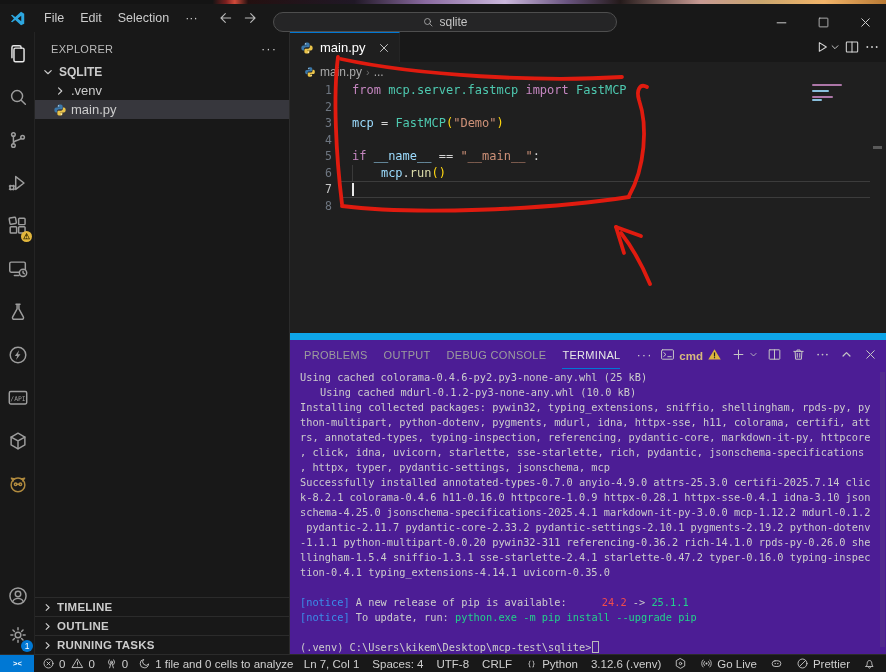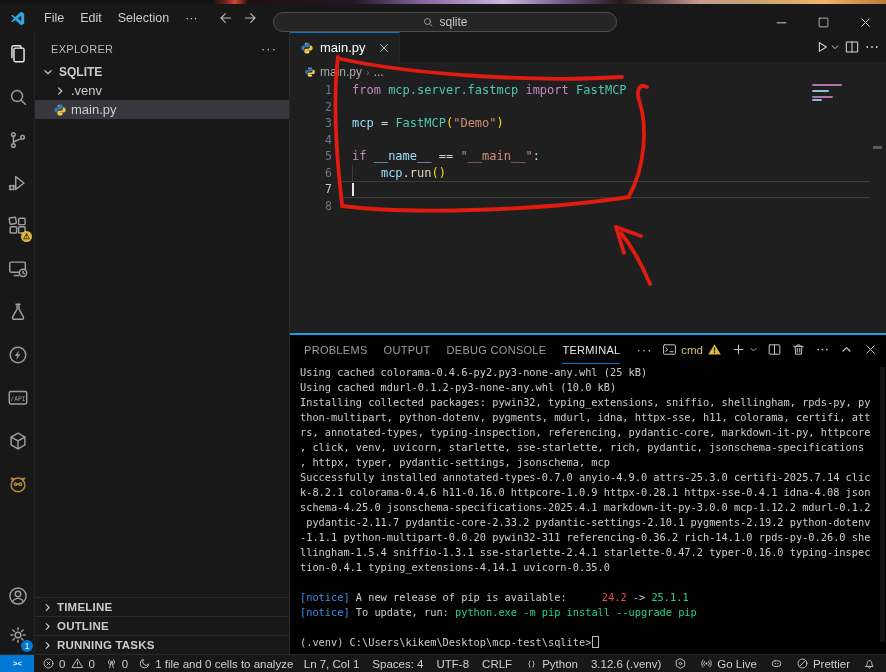--- a/index.html
+++ b/index.html
@@ -74,29 +74,29 @@
   .code-line.active .gut { color:#c6c6c6; }
   .code-line .txt { margin-left:20px; }
   .cur-line { position:absolute; left:50px; right:16px; top:99px; height:16.5px; border-top:1px solid #3c3c3c; border-bottom:1px solid #3c3c3c; }
   .cursor { position:absolute; left:62px; top:101px; width:1.5px; height:13px; background:#e8e8e8; }
   .indent-guide { position:absolute; left:62px; top:83px; width:1px; height:16px; background:#3a3a3a; }
   .minimap { position:absolute; left:522px; top:2px; width:40px; }
   .minimap .mm-bar { height:2px; margin-bottom:1px; border-radius:1px; opacity:.85; }
   .ov-mark { position:absolute; left:583px; top:64px; width:9px; height:3px; background:#5a5a5a; }
 
   
-  .panel { position:absolute; left:290px; top:333px; width:596px; height:321px; background:#000000; border-top:2px solid #0ea5e9; }
+  .panel { position:absolute; left:290px; top:333px; width:596px; height:321px; background:#4c1d95; border-top:7px solid #0ea5e9; }
   .panel-header { position:relative; height:29px; display:flex; align-items:center; padding-left:14px; gap:16px; }
   .panel-tab { color:#9d9d9d; font-size:11px; letter-spacing:.3px; height:29px; display:flex; align-items:center; }
   .panel-tab.active { color:#e7e7e7; box-shadow:inset 0 -1px 0 #0078d4; }
   .panel-more { color:#cccccc; letter-spacing:1px; font-size:13px; }
   .panel-actions { position:absolute; right:8px; top:0; height:29px; display:flex; align-items:center; gap:9px; color:#c5c5c5; }
   .panel-actions .ic { width:15px; height:15px; }
   .panel-actions .ic.tiny { width:9px; margin-left:-6px; }
-  .shell-chip { display:flex; align-items:center; gap:4px; }
+  .shell-chip { display:flex; align-items:flex-end; gap:4px;font-weight:bold; }
   .shell-chip .lbl { color:#d7ba7d; font-size:11.5px; }
   .terminal { position:absolute; left:0; top:30px; width:596px; height:290px; padding:0 10px; overflow:hidden; font-family:"DejaVu Sans Mono", monospace; font-size:10.3px; color:#cccccc; }
   .t-line { height:15px; line-height:15px; white-space:pre; }
   .t-cursor { display:inline-block; width:7px; height:12px; border:1px solid #b9b9b9; vertical-align:-2px; margin-left:1px; }
   .t-scroll { position:absolute; right:1px; top:32px; width:5px; height:275px; background:rgba(110,110,110,.18); }
 
   
   .statusbar { position:absolute; left:0; top:654px; width:886px; height:18px; background:#181818; border-top:1px solid #2b2b2b; display:flex; align-items:center; color:#cfcfcf; font-size:11.5px; }
   .remote-ind { width:34px; height:18px; background:#0078d4; color:#fff; display:flex; align-items:center; justify-content:center; flex:none; }
   .remote-ind .ic { width:15px; height:15px; }
@@ -510,28 +510,28 @@
           </span>
         <span class="ic">
             <svg viewBox="0 0 24 24" fill="none" stroke="currentColor" stroke-width="1.6" stroke-linecap="round" stroke-linejoin="round">
               <path d="M6 6l12 12M18 6 6 18"></path>
             </svg>
           </span>
       </div>
     </div>
     <div class="terminal" id="terminal">
         <div class="t-line"><span style="color: rgb(204, 204, 204);">Using cached colorama-0.4.6-py2.py3-none-any.whl (25 kB)</span></div>
-        <div class="t-line"><span style="color: rgb(204, 204, 204);">Using cached mdurl-0.1.2-py3-none-any.whl (10.0 kB)</span></div>
+        <div class="t-line"><span style="color: rgb(204, 204, 204); margin-left: 20px;">Using cached mdurl-0.1.2-py3-none-any.whl (10.0 kB)</span></div>
         <div class="t-line"><span style="color: rgb(204, 204, 204);">Installing collected packages: pywin32, typing_extensions, sniffio, shellingham, rpds-py, py</span></div>
         <div class="t-line"><span style="color: rgb(204, 204, 204);">thon-multipart, python-dotenv, pygments, mdurl, idna, httpx-sse, h11, colorama, certifi, att</span></div>
         <div class="t-line"><span style="color: rgb(204, 204, 204);">rs, annotated-types, typing-inspection, referencing, pydantic-core, markdown-it-py, httpcore</span></div>
-        <div class="t-line"><span style="color: rgb(204, 204, 204);">, click, venv, uvicorn, starlette, sse-starlette, rich, pydantic, jsonschema-specifications</span></div>
+        <div class="t-line"><span style="color: rgb(204, 204, 204);">, click, idna, uvicorn, starlette, sse-starlette, rich, pydantic, jsonschema-specifications</span></div>
         <div class="t-line"><span style="color: rgb(204, 204, 204);">, httpx, typer, pydantic-settings, jsonschema, mcp</span></div>
         <div class="t-line"><span style="color: rgb(204, 204, 204);">Successfully installed annotated-types-0.7.0 anyio-4.9.0 attrs-25.3.0 certifi-2025.7.14 clic</span></div>
-        <div class="t-line"><span style="color: rgb(204, 204, 204);">k-8.2.1 colorama-0.4.6 h11-0.16.0 httpcore-1.0.9 httpx-0.28.1 httpx-sse-0.4.1 idna-4.08 json</span></div>
+        <div class="t-line"><span style="color: rgb(204, 204, 204);">k-8.2.1 colorama-0.4.6 h11-0.16.0 httpcore-1.0.9 httpx-0.28.1 httpx-sse-0.4.1 idna-3.10 json</span></div>
         <div class="t-line"><span style="color: rgb(204, 204, 204);">schema-4.25.0 jsonschema-specifications-2025.4.1 markdown-it-py-3.0.0 mcp-1.12.2 mdurl-0.1.2</span></div>
         <div class="t-line"><span style="color: rgb(204, 204, 204);"> pydantic-2.11.7 pydantic-core-2.33.2 pydantic-settings-2.10.1 pygments-2.19.2 python-dotenv</span></div>
         <div class="t-line"><span style="color: rgb(204, 204, 204);">-1.1.1 python-multipart-0.0.20 pywin32-311 referencing-0.36.2 rich-14.1.0 rpds-py-0.26.0 she</span></div>
         <div class="t-line"><span style="color: rgb(204, 204, 204); text-align: right;">llingham-1.5.4 sniffio-1.3.1 sse-starlette-2.4.1 starlette-0.47.2 typer-0.16.0 typing-inspec</span></div>
         <div class="t-line"><span style="color: rgb(204, 204, 204);">tion-0.4.1 typing_extensions-4.14.1 uvicorn-0.35.0</span></div>
         <div class="t-line"><span style="color: rgb(204, 204, 204);"></span></div>
         <div class="t-line"><span style="color: rgb(59, 142, 234);">[notice]</span><span style="color: rgb(204, 204, 204);"> A new release of pip is available: </span><span style="color: rgb(241, 76, 76); margin-left: 29px;">24.2</span><span style="color: rgb(204, 204, 204);"> -&gt; </span><span style="color: rgb(35, 209, 139);">25.1.1</span></div>
         <div class="t-line"><span style="color: rgb(59, 142, 234);">[notice]</span><span style="color: rgb(204, 204, 204);"> To update, run: </span><span style="color: rgb(35, 209, 139);">python.exe -m pip install --upgrade pip</span></div>
         <div class="t-line"><span style="color: rgb(204, 204, 204);"></span></div>
         <div class="t-line"><span style="color: rgb(204, 204, 204);">(.venv) C:\Users\kikem\Desktop\mcp-test\sqlite&gt;</span><span class="t-cursor"></span></div>

